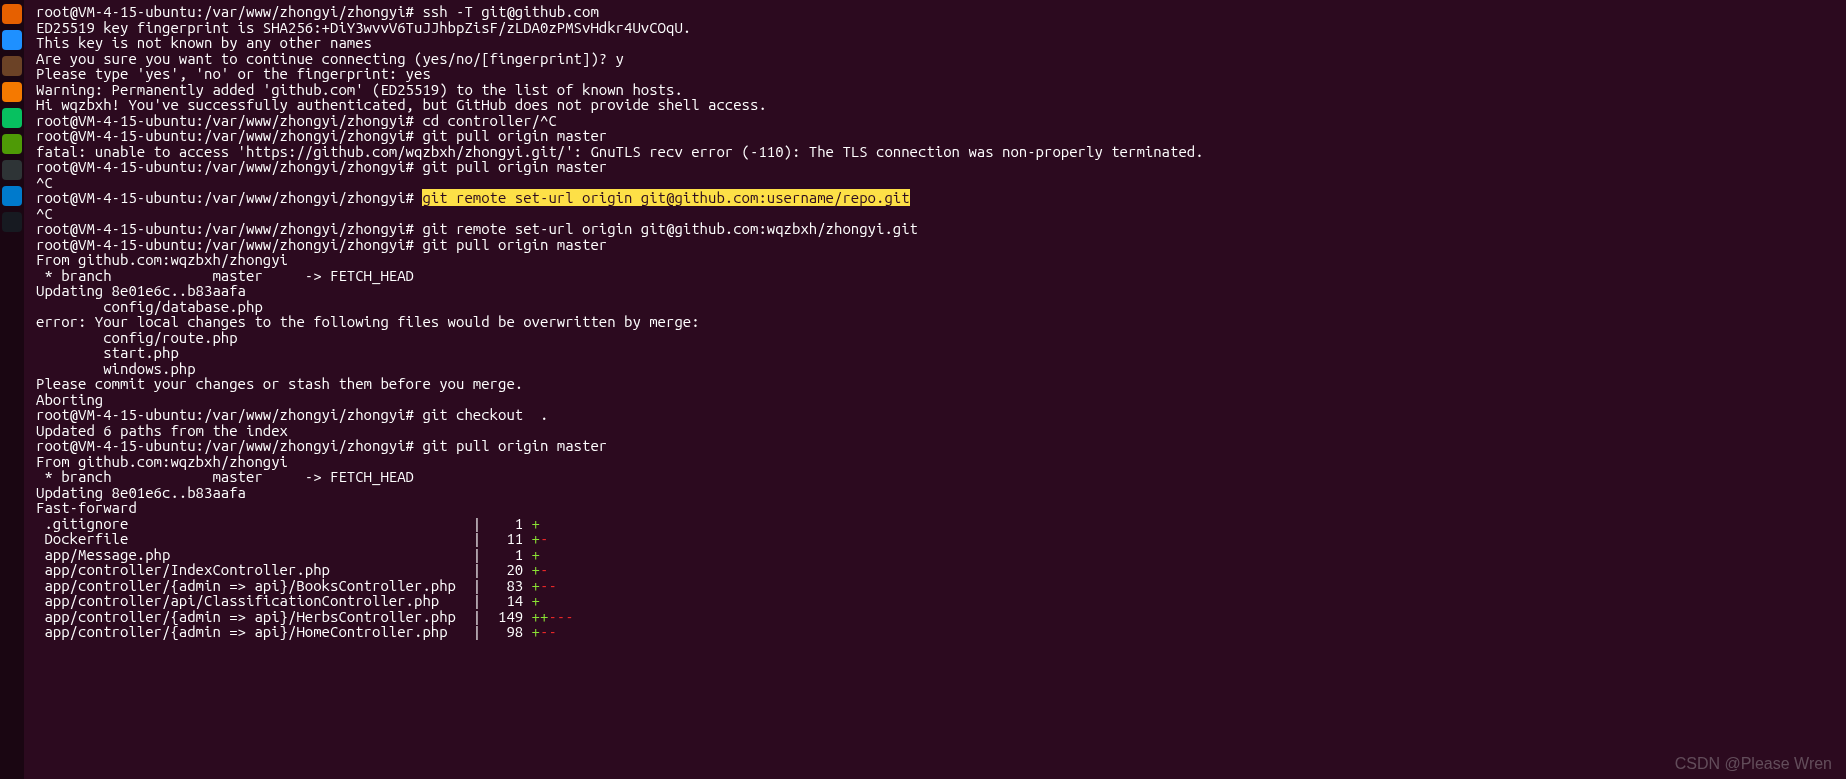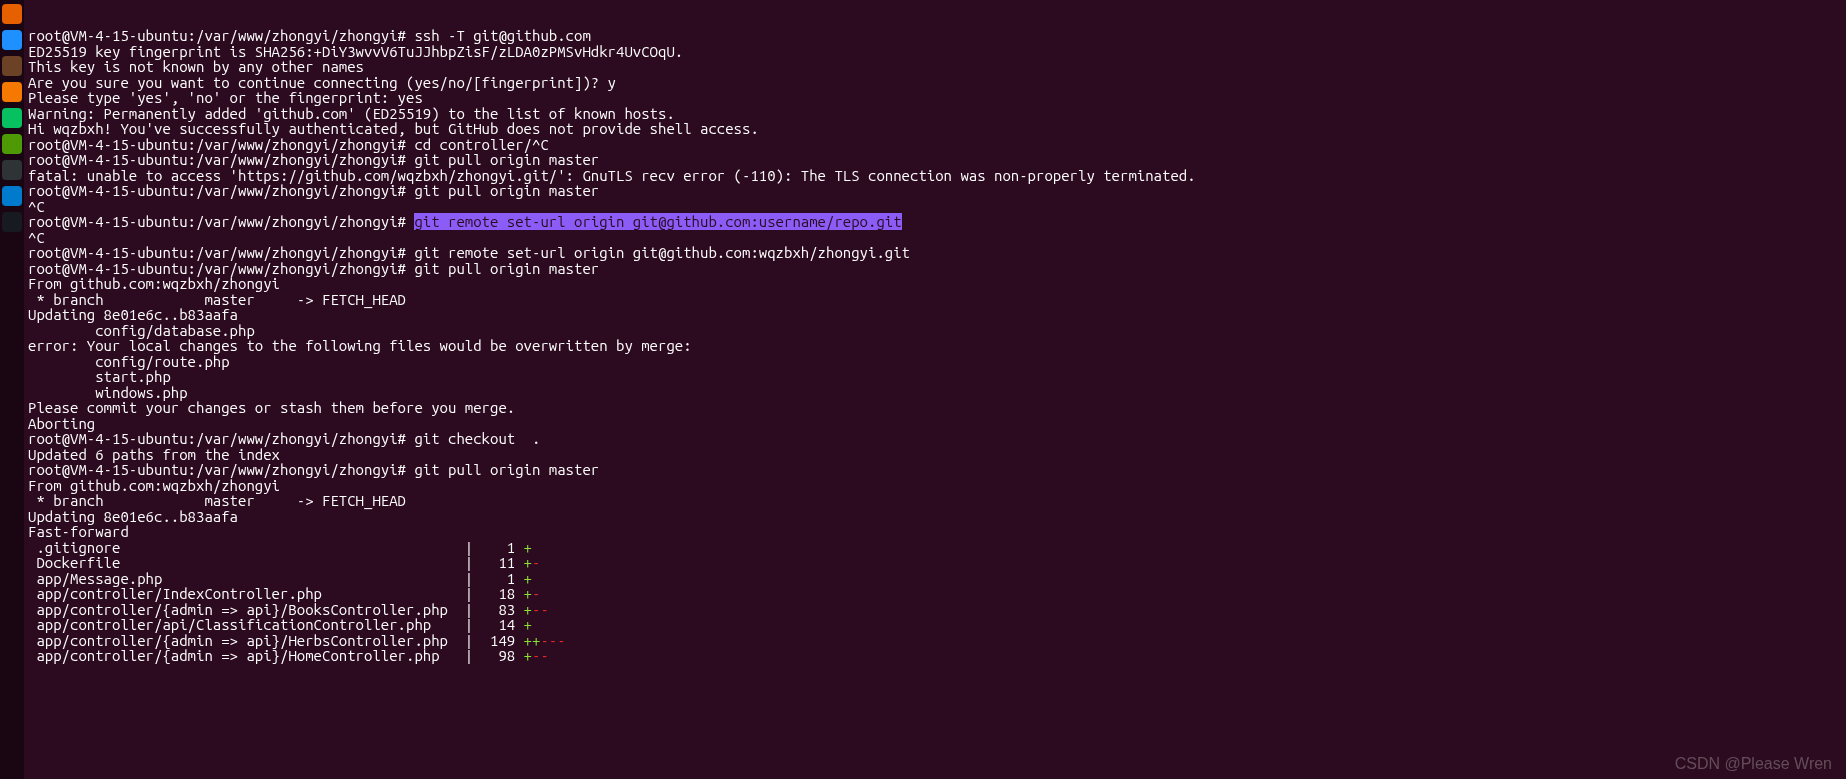--- a/index.html
+++ b/index.html
@@ -28,30 +28,29 @@
       width: 20px;
       height: 20px;
       border-radius: 4px;
       display: flex;
       align-items: center;
       justify-content: center;
       font-size: 12px;
     }
     .terminal {
       flex: 1;
-      padding: 4px 4px;
+      padding: 4px 12px;
       position: relative;
       overflow: hidden;
-      margin-top: 24px;
     }
     .line { white-space: pre; }
     .prompt { color: #ffffff; }
     .cmd { color: #ffffff; }
     .highlight {
-      background: #8b5cf6;
+      background: #fde047;
       color: #2c0a1f;
     }
     .green { color: #8ae234; }
     .red { color: #ef2929; }
     .watermark {
       position: absolute;
       bottom: 8px;
       right: 14px;
       color: rgba(200,200,200,0.35);
       font-family: sans-serif;
@@ -104,20 +103,20 @@
       <div class="line"><span class="prompt">root@VM-4-15-ubuntu:/var/www/zhongyi/zhongyi#</span><span class="cmd"> git checkout  .</span></div>
       <div class="line">Updated 6 paths from the index</div>
       <div class="line"><span class="prompt">root@VM-4-15-ubuntu:/var/www/zhongyi/zhongyi#</span><span class="cmd"> git pull origin master</span></div>
       <div class="line">From github.com:wqzbxh/zhongyi</div>
       <div class="line"> * branch            master     -&gt; FETCH_HEAD</div>
       <div class="line">Updating 8e01e6c..b83aafa</div>
       <div class="line">Fast-forward</div>
       <div class="line"><span> .gitignore                                         |    1 </span><span class="green">+</span></div>
       <div class="line"><span> Dockerfile                                         |   11 </span><span class="green">+</span><span class="red">-</span></div>
       <div class="line"><span> app/Message.php                                    |    1 </span><span class="green">+</span></div>
-      <div class="line"><span> app/controller/IndexController.php                 |   18 </span><span class="green">+</span><span class="red">-</span></div>
+      <div class="line"><span> app/controller/IndexController.php                 |   20 </span><span class="green">+</span><span class="red">-</span></div>
       <div class="line"><span> app/controller/{admin =&gt; api}/BooksController.php  |   83 </span><span class="green">+</span><span class="red">--</span></div>
       <div class="line"><span> app/controller/api/ClassificationController.php    |   14 </span><span class="green">+</span></div>
       <div class="line"><span> app/controller/{admin =&gt; api}/HerbsController.php  |  149 </span><span class="green">++</span><span class="red">---</span></div>
       <div class="line"><span> app/controller/{admin =&gt; api}/HomeController.php   |   98 </span><span class="green">+</span><span class="red">--</span></div>
     </div>
   <div class="watermark">CSDN @Please Wren</div>
 </div>
 
 </body></html>

